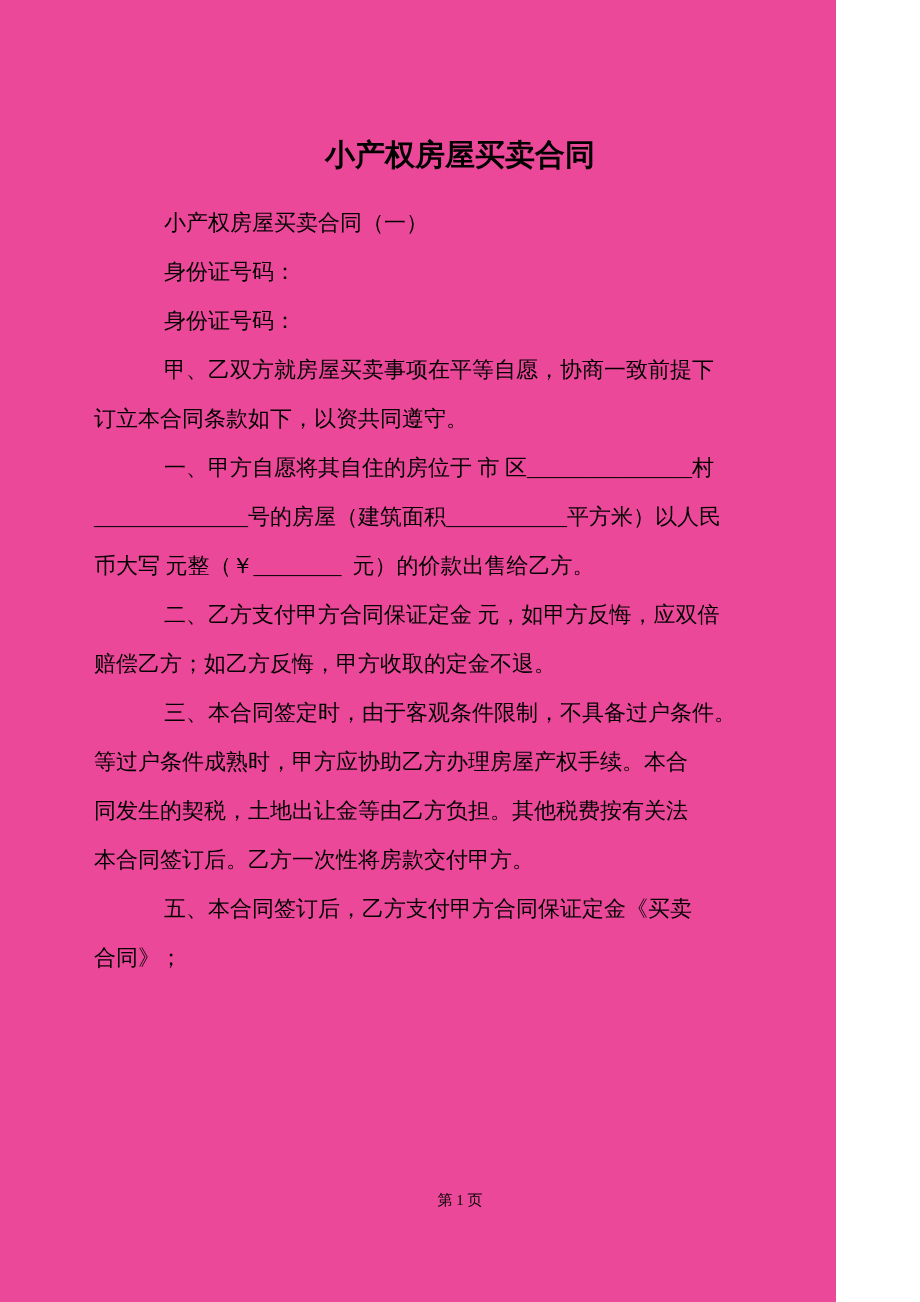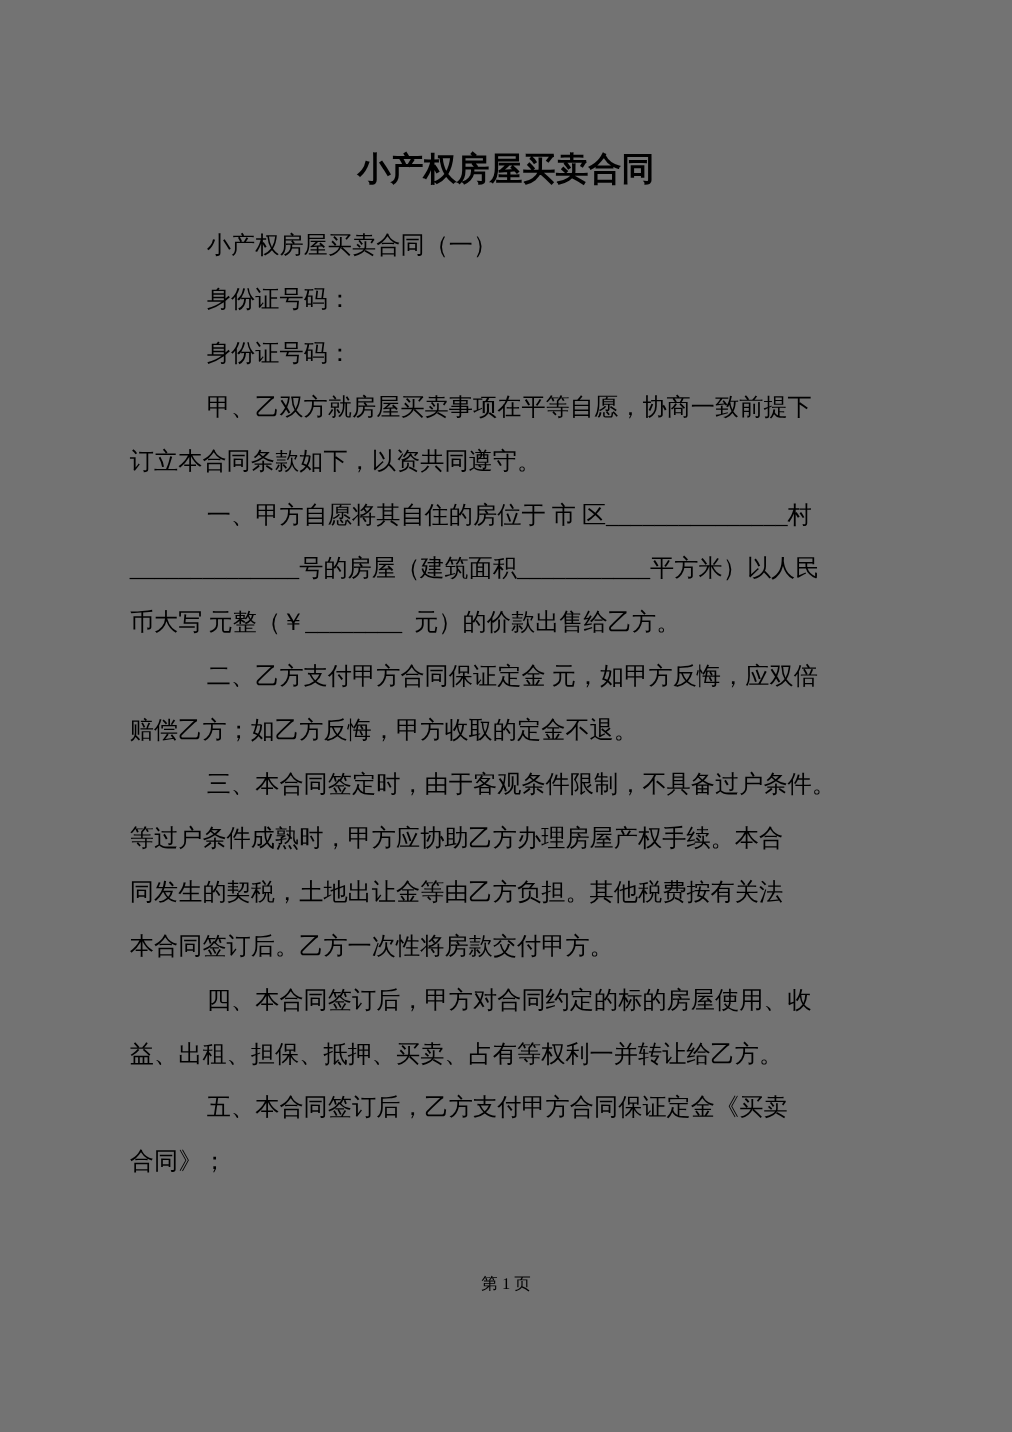--- a/index.html
+++ b/index.html
@@ -1,51 +1,51 @@
 <!DOCTYPE html>
 <html><head>
 <meta charset="utf-8">
 <style>
   html, body { margin: 0; padding: 0; background: #ffffff; }
   .page {
     position: relative;
-    width: 920px;
+    width: 836px;
     height: 1302px;
-    background: #737373;
+    background: #ec4899;
     overflow: hidden;
     color: #000000;
     font-family: "Liberation Serif", "DejaVu Serif", serif;
   }
   .doc-title {
     margin: 130px 0 19px 0;
     width: 920px;
     text-align: center;
     font-family: "Liberation Sans", "DejaVu Sans", sans-serif;
     font-weight: bold;
     font-size: 30px;
     line-height: 49px;
     color: #000000;
   }
   .content {
-    margin-left: 118px;
+    margin-left: 94px;
     width: 652px;
   }
   .para {
     margin: 0;
     font-size: 22px;
     line-height: 49px;
     text-indent: 70px;
     text-align: justify;
     white-space: pre-wrap;
     color: #000000;
   }
   .page-footer {
     position: absolute;
     left: 0;
-    top: 1158px;
+    top: 1190px;
     width: 920px;
     text-align: center;
     font-size: 15px;
     line-height: 20px;
     color: #000000;
   }
 </style>
 </head>
 <body>
 
@@ -61,21 +61,19 @@
 订立本合同条款如下，以资共同遵守。</p>
     <p class="para">一、甲方自愿将其自住的房位于 市 区_______________村
 ______________号的房屋（建筑面积___________平方米）以人民
 币大写 元整（￥________  元）的价款出售给乙方。</p>
     <p class="para">二、乙方支付甲方合同保证定金 元，如甲方反悔，应双倍
 赔偿乙方；如乙方反悔，甲方收取的定金不退。</p>
     <p class="para">三、本合同签定时，由于客观条件限制，不具备过户条件。
 等过户条件成熟时，甲方应协助乙方办理房屋产权手续。本合
 同发生的契税，土地出让金等由乙方负担。其他税费按有关法
 本合同签订后。乙方一次性将房款交付甲方。</p>
-    <p class="para">四、本合同签订后，甲方对合同约定的标的房屋使用、收
-益、出租、担保、抵押、买卖、占有等权利一并转让给乙方。</p>
     <p class="para">五、本合同签订后，乙方支付甲方合同保证定金《买卖
 合同》；</p>
   </div>
 
   <div class="page-footer">第 1 页</div>
 
 </div>
 
 </body></html>

